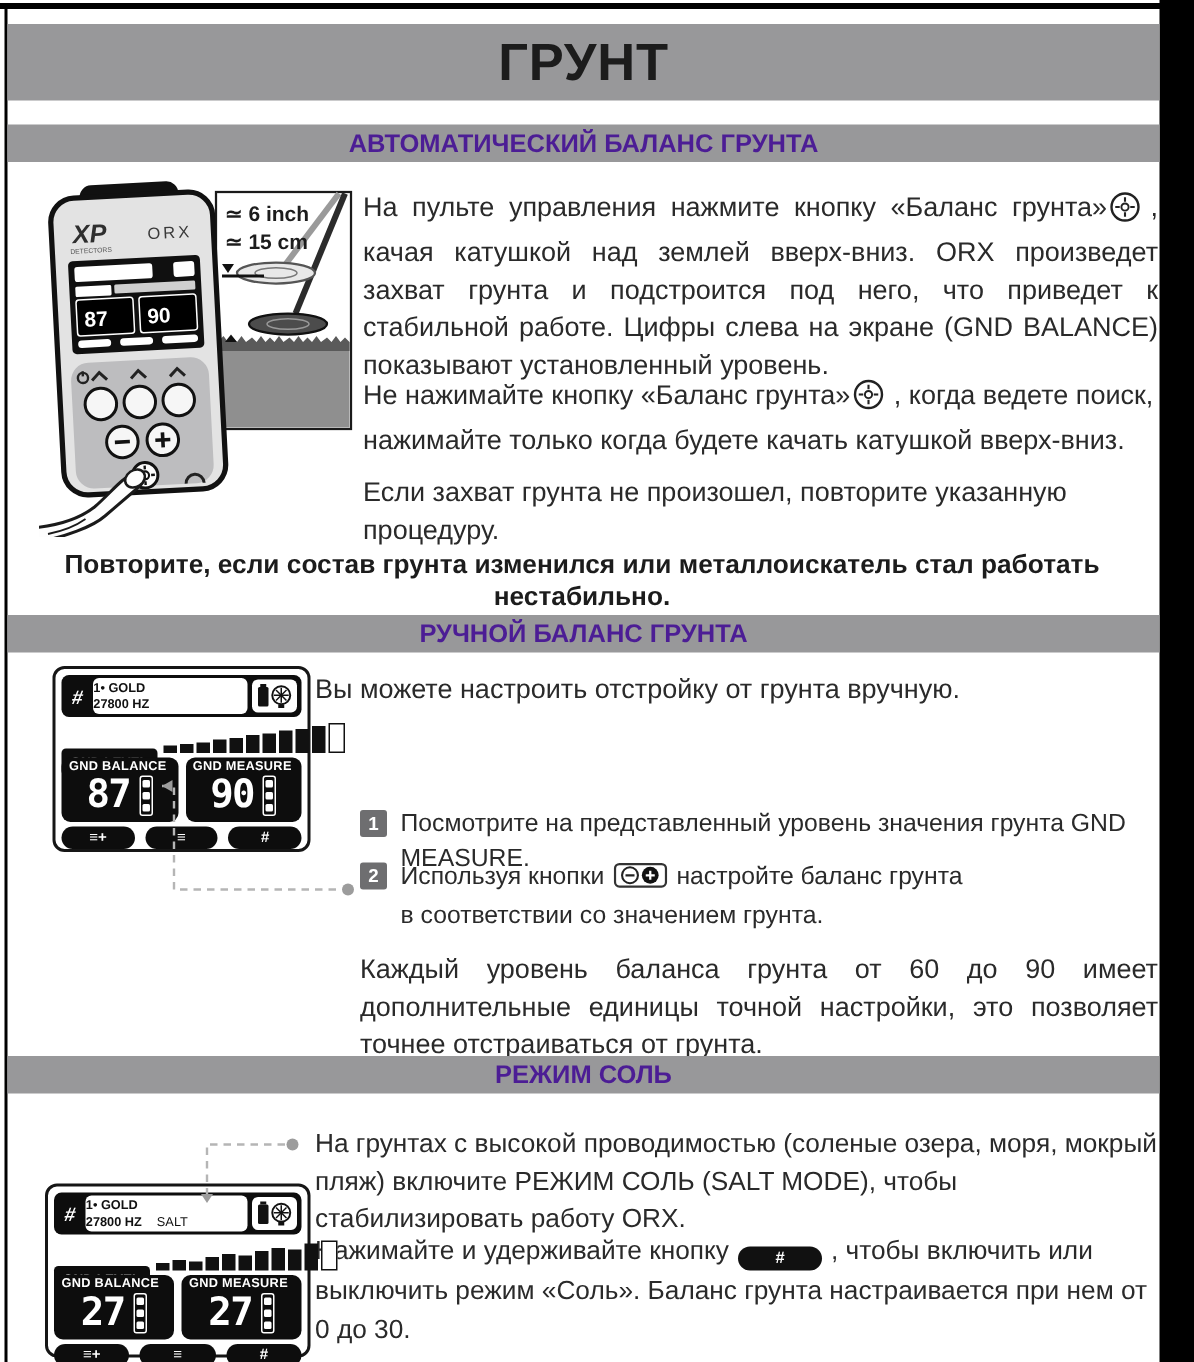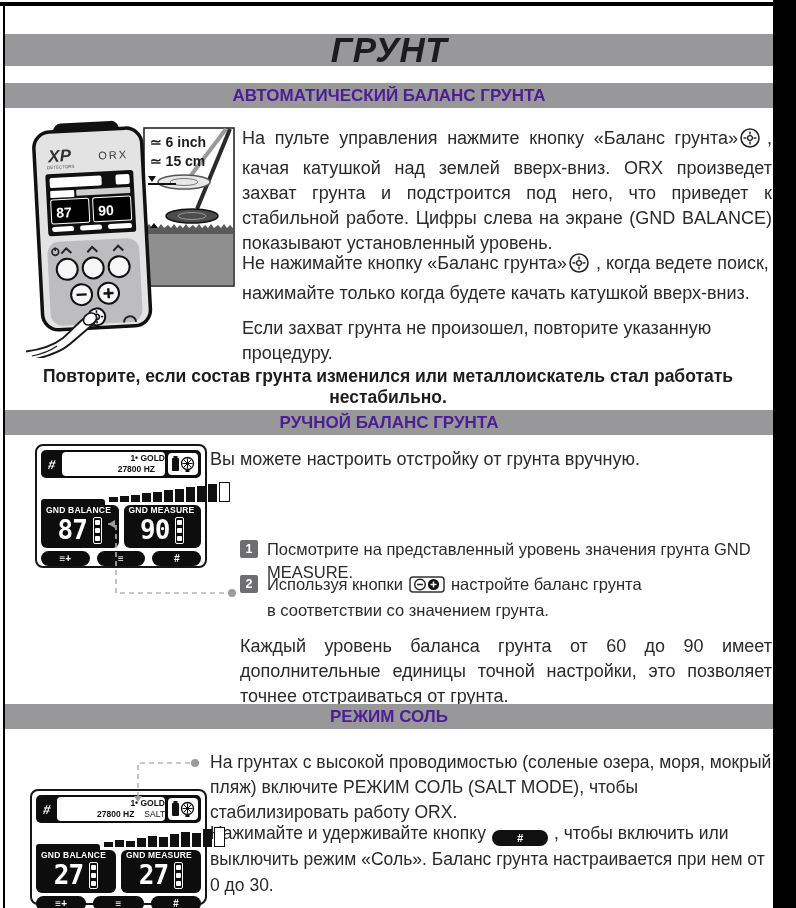--- a/index.html
+++ b/index.html
@@ -5,21 +5,21 @@
   html,body{margin:0;padding:0;background:#fff;}
   #page{position:relative;width:796px;height:908px;background:#fff;overflow:hidden;
         font-family:"Liberation Sans",sans-serif;color:#2a2a2a;}
   .abs{position:absolute;}
   
   .frame-top{left:0;top:2px;width:796px;height:4px;background:#000;}
   .frame-left{left:3px;top:2px;width:2px;height:906px;background:#000;}
   .frame-right{left:773px;top:0;width:23px;height:908px;background:#000;}
   
   .band{left:5px;width:768px;background:#98989a;display:flex;align-items:center;justify-content:center;}
-  .band-title{top:34px;height:32px;font-style:italic;}
+  .band-title{top:16px;height:51px;}
   .band-title span{font-size:35px;font-weight:bold;color:#1c1c1c;letter-spacing:.5px;}
   .band-h2{height:25px;}
   .band-h2 span{font-size:17px;font-weight:bold;color:#4c1d95;}
   
   .para{font-size:18px;line-height:25px;color:#2a2a2a;text-align:justify;}
   .para-left{text-align:left;}
   .note{left:8px;top:366px;width:760px;text-align:center;font-weight:bold;font-size:17.5px;color:#1c1c1c;}
   
   .gb-icon{display:inline-block;vertical-align:-5px;margin:0 6px 0 1px;}
   .pm-icon{display:inline-block;vertical-align:-3px;margin:0 6px;}
@@ -29,21 +29,21 @@
   
   .step{display:flex;align-items:flex-start;font-size:16.5px;line-height:23px;color:#2a2a2a;}
   .step-badge{flex:0 0 auto;width:18px;height:18px;background:#6e6e70;color:#fff;border-radius:2px;
               font-size:12.5px;font-weight:bold;display:flex;align-items:center;justify-content:center;
               margin-right:9px;margin-top:2px;}
   
   .lcd{background:#fff;border:2.5px solid #161616;border-radius:8px;padding:4px;
        display:flex;flex-direction:column;gap:3px;box-sizing:border-box;}
   .lcd-top{background:#0d0d0d;border-radius:5px;display:flex;align-items:center;padding:2px 3px;gap:3px;height:28px;box-sizing:border-box;flex:0 0 auto;}
   .lcd-hash{color:#fff;font-weight:bold;font-style:italic;font-size:13px;transform:skewX(-10deg);padding:0 4px;}
-  .lcd-prog{flex:1;background:#fff;border-radius:4px;text-align:right;font-weight:bold;font-size:8.5px;line-height:11px;color:#111;padding:1px 0;}
+  .lcd-prog{flex:1;background:#fff;border-radius:4px;text-align:left;font-weight:bold;font-size:8.5px;line-height:11px;color:#111;padding:1px 0;}
   .lcd-batt{background:#fff;border-radius:4px;height:22px;display:flex;align-items:center;padding:0 2px;}
   .lcd-gnd{display:flex;align-items:center;gap:4px;height:21px;flex:0 0 auto;}
   .lcd-gnd-label{background:#0d0d0d;color:#fff;font-weight:bold;font-size:9px;padding:4px 6px;border-radius:3px;white-space:nowrap;margin-top:32px;}
   .lcd-bars{display:flex;align-items:flex-end;gap:2px;flex:1;height:20px;}
   .lcd-bars i{display:block;background:#111;width:9px;}
   .lcd-bars i.max{background:#fff;border:1.5px solid #111;box-sizing:border-box;width:11px;}
   .lcd-panels{display:flex;gap:5px;flex:1;}
   .lcd-panel{flex:1;background:#0d0d0d;border-radius:6px;padding:0 5px 4px;color:#fff;}
   .lcd-panel-label{font-size:8.5px;font-weight:bold;letter-spacing:.2px;}
   .lcd-panel-val{display:flex;align-items:center;justify-content:center;gap:6px;margin-top:1px;}

